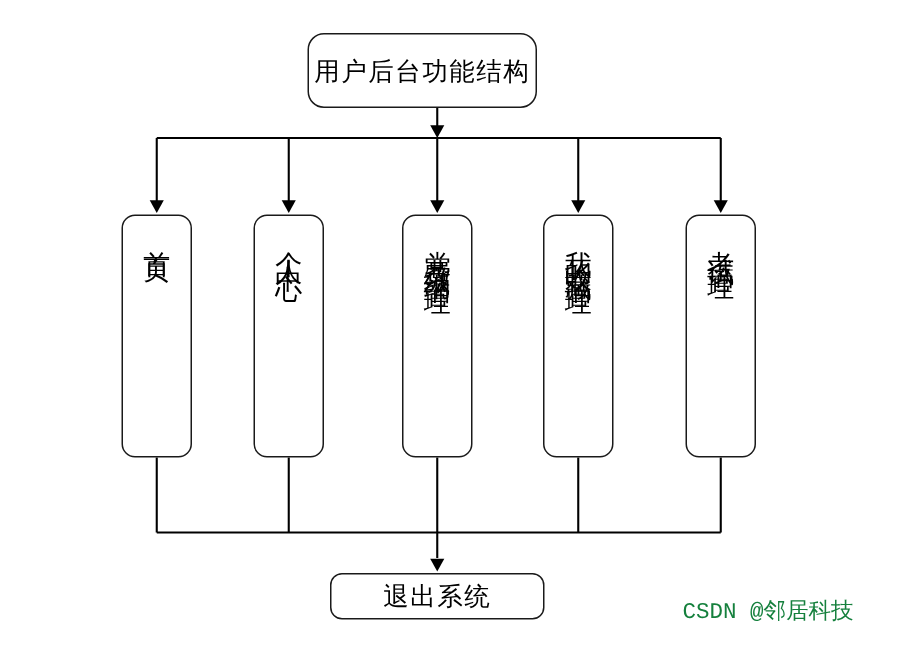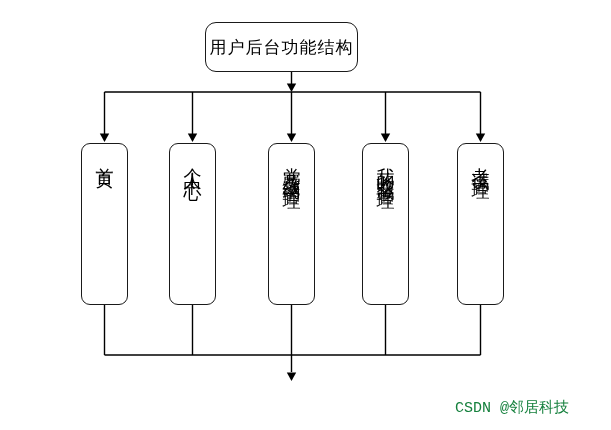--- a/index.html
+++ b/index.html
@@ -136,16 +136,19 @@
   <div class="node node-leaf leaf-2">
     <span class="vlabel">党费缴纳管理</span>
   </div>
   <div class="node node-leaf leaf-3">
     <span class="vlabel">我的收藏管理</span>
   </div>
   <div class="node node-leaf leaf-4">
     <span class="vlabel">考试管理</span>
   </div>
 
+  <div class="node node-footer">
+    <span>退出系统</span>
+  </div>
 
   <div class="watermark">CSDN @邻居科技</div>
 
 </div>
 
 </body></html>

